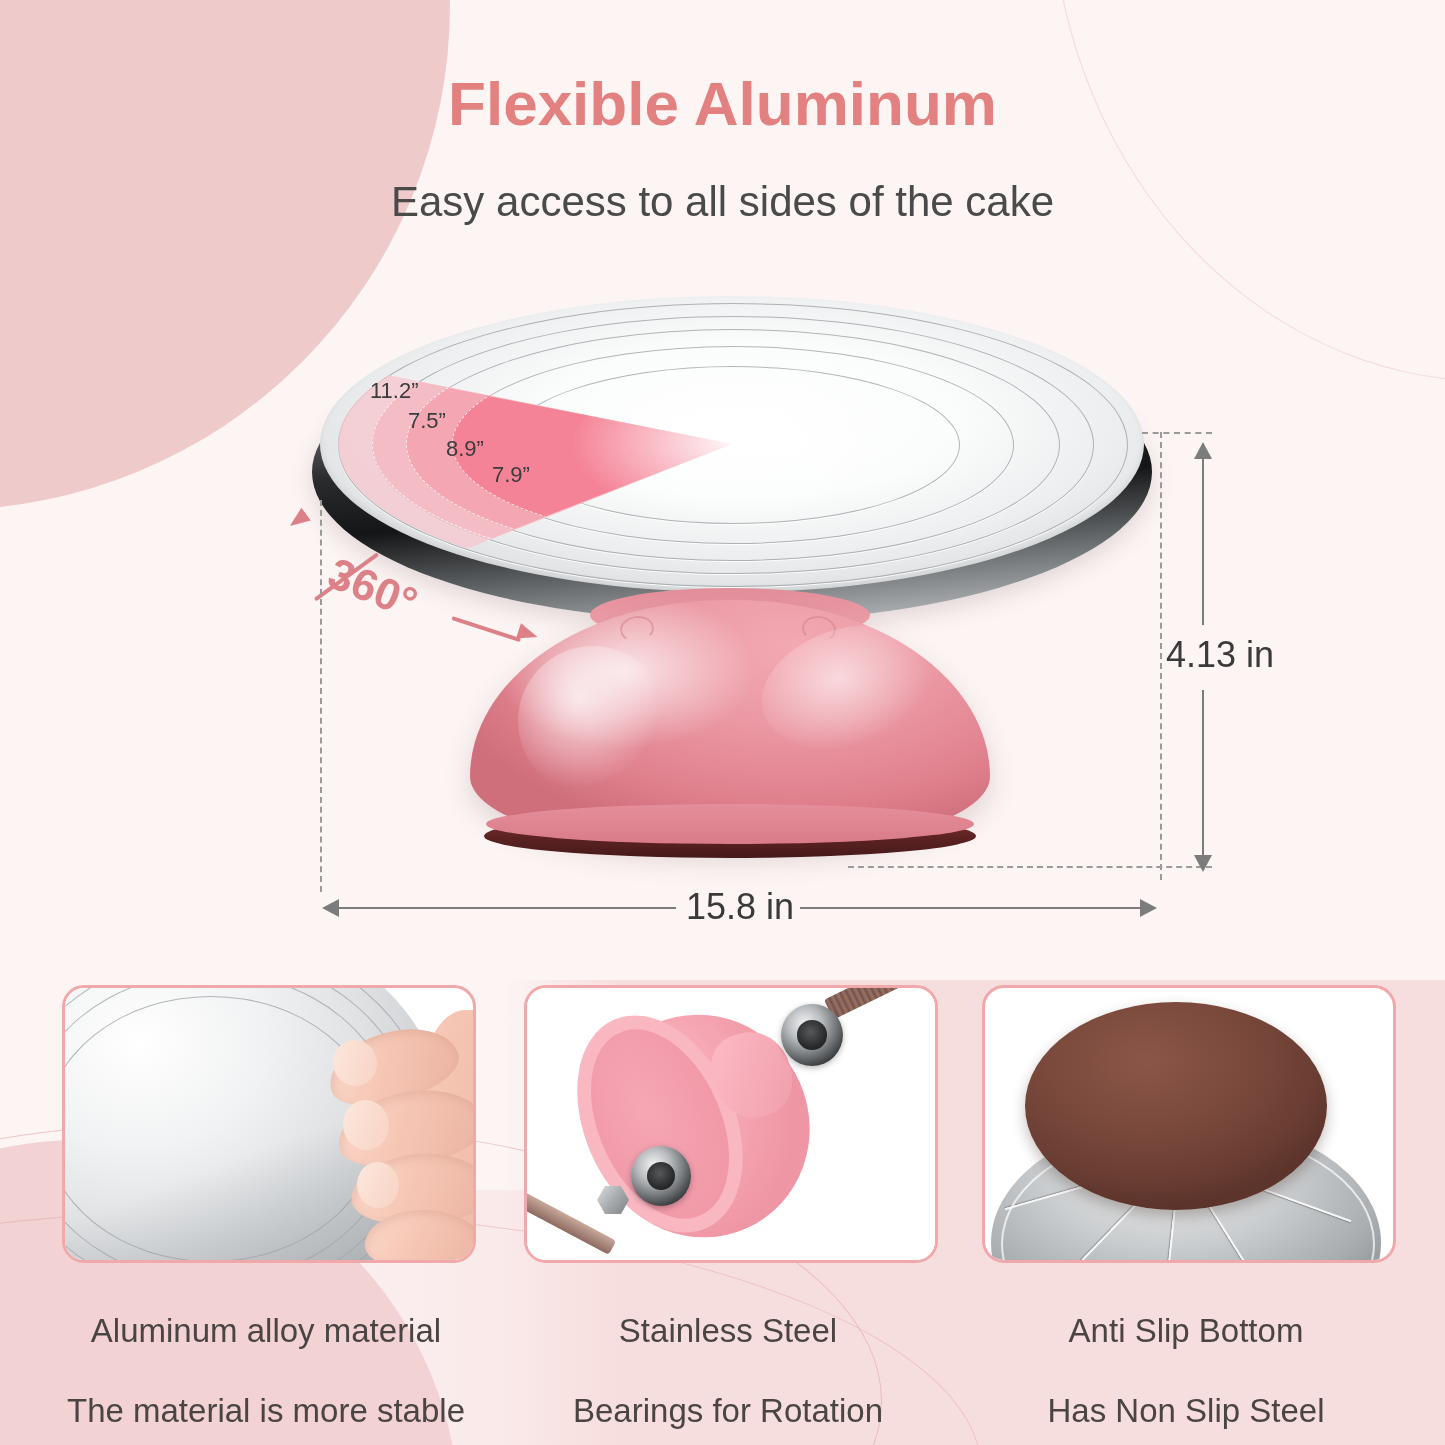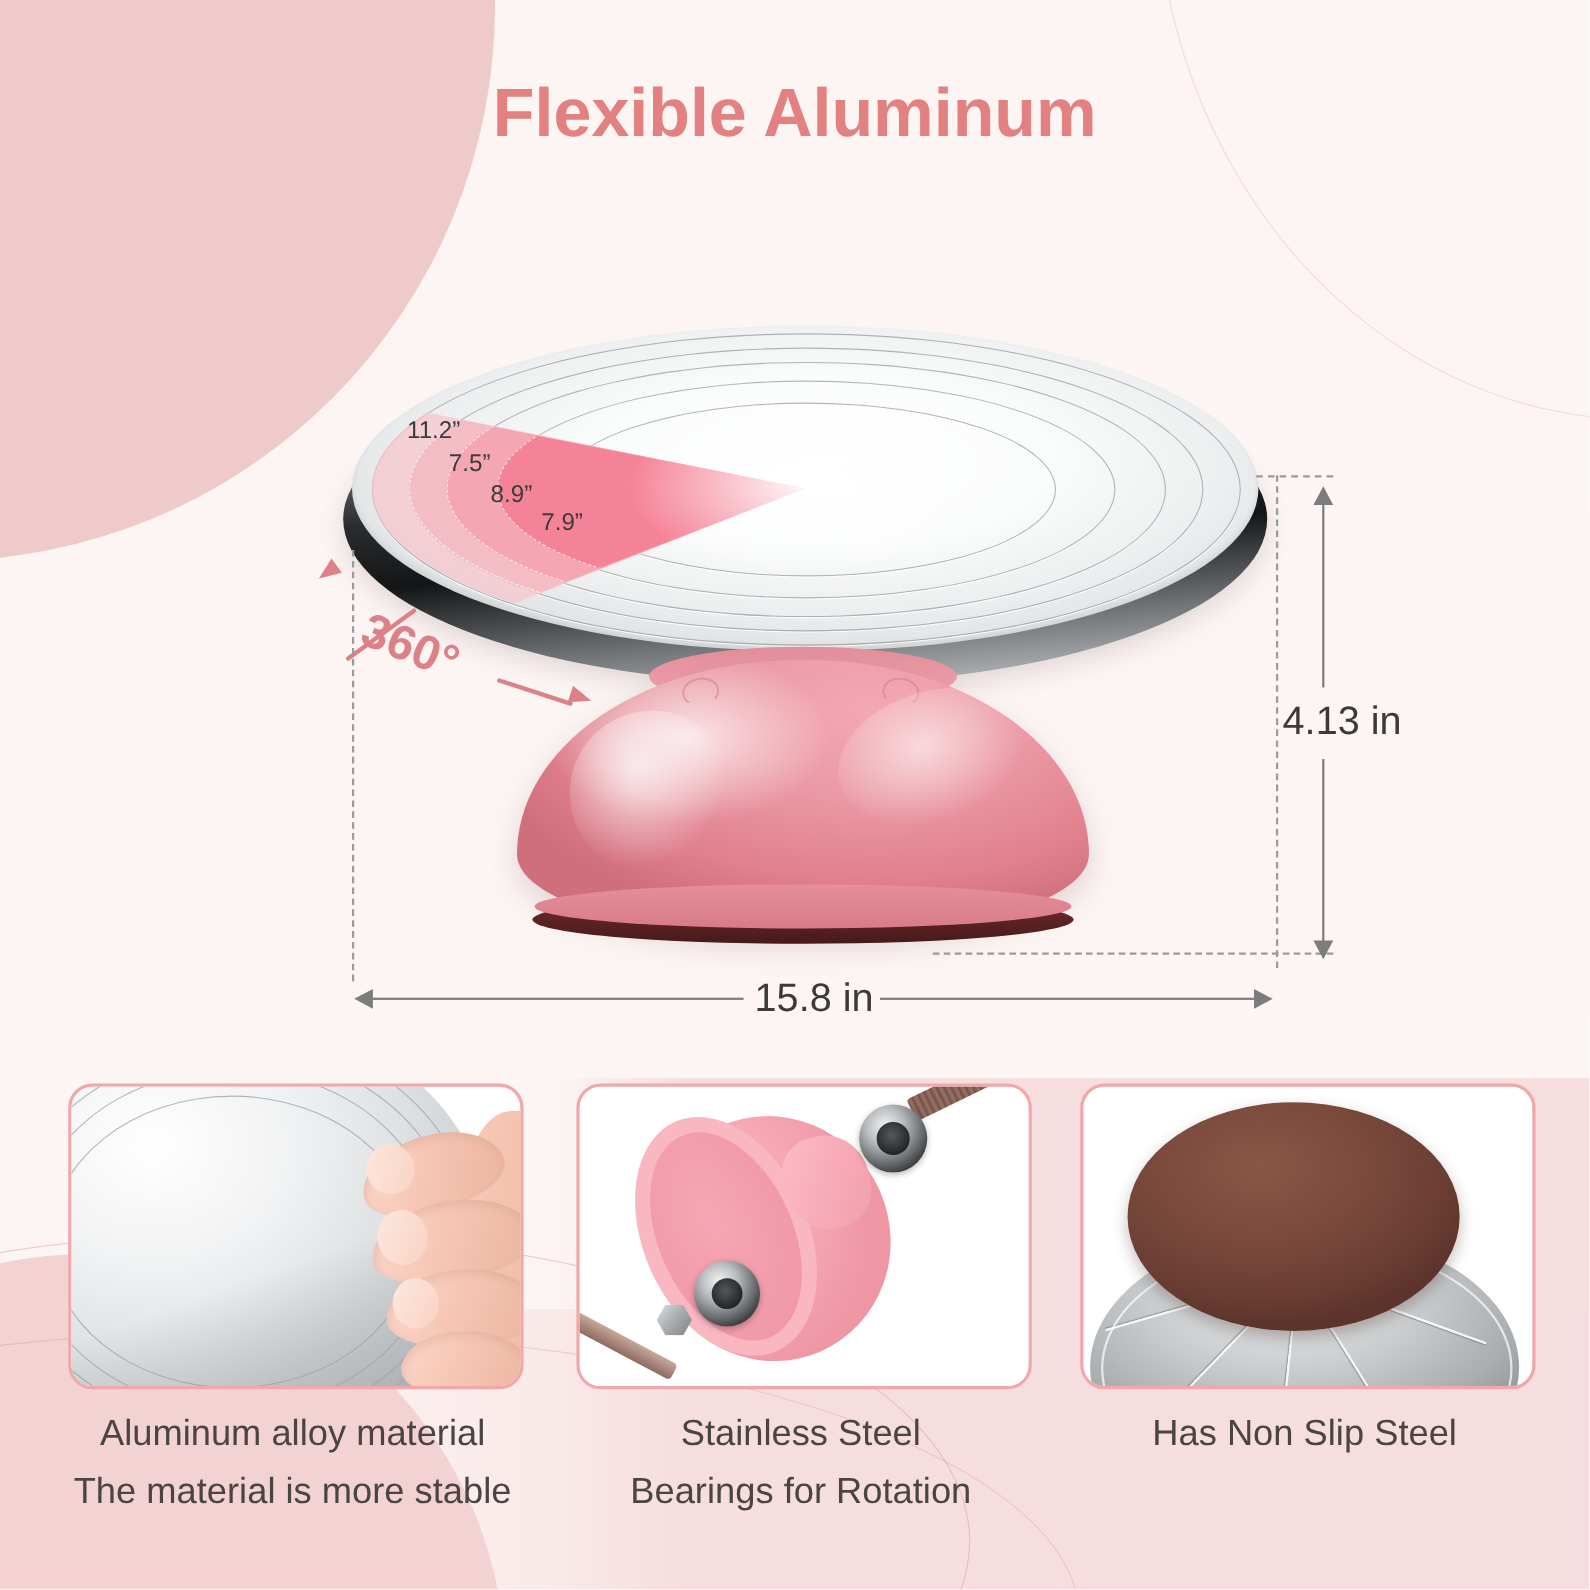--- a/index.html
+++ b/index.html
@@ -339,21 +339,21 @@
     width: 408px;
     text-align: center;
     font-size: 33px;
     line-height: 52px;
     color: #4A4543;
     white-space: nowrap;
   }
   .c1 { left: 62px; }
   .c2 { left: 524px; }
   .c3 { left: 982px; }
-  .caption-line { display: block; }
+  .caption-line { display: block; margin-top: 28px; }
 
   
   .pa1-plate {
     position: absolute;
     left: -90px; top: -66px;
     width: 470px; height: 400px;
     border-radius: 50%;
     background:
       radial-gradient(ellipse 70% 70% at 35% 30%, #ffffff 0%, #f1f2f3 38%, #dfe1e3 68%, #c9cccf 100%);
   }
@@ -511,20 +511,21 @@
   <div class="bg-blob-tl"></div>
   <div class="bg-wash-bottom"></div>
   <div class="bg-wash-mid"></div>
   <div class="bg-wash-right"></div>
   <div class="bg-blob-bl"></div>
   <div class="curve-line curve-a"></div>
   <div class="curve-line curve-b"></div>
   <div class="curve-line curve-c"></div>
 
   <div class="title">Flexible Aluminum</div>
+  <div class="subtitle">Easy access to all sides of the cake</div>
 
   <div class="hero">
 
     <div class="plate-wrap">
       <div class="plate-rim"></div>
       <div class="plate-rim-hl"></div>
       <div class="plate-top">
         <div class="ring r1"></div>
         <div class="ring r2"></div>
         <div class="ring r3"></div>
@@ -620,17 +621,18 @@
       <div class="pa3-silver"></div>
       <div class="pa3-spoke" style="transform: rotate(20deg);"></div>
       <div class="pa3-spoke" style="transform: rotate(58deg);"></div>
       <div class="pa3-spoke" style="transform: rotate(96deg);"></div>
       <div class="pa3-spoke" style="transform: rotate(134deg);"></div>
       <div class="pa3-spoke" style="transform: rotate(164deg);"></div>
       <div class="pa3-ring-out"></div>
       <div class="pa3-pad"></div>
     </div>
     <div class="panel-caption c3">
+      <span class="caption-line">Anti Slip Bottom</span>
       <span class="caption-line">Has Non Slip Steel</span>
     </div>
 
   </div>
 </div>
 
 </body></html>

